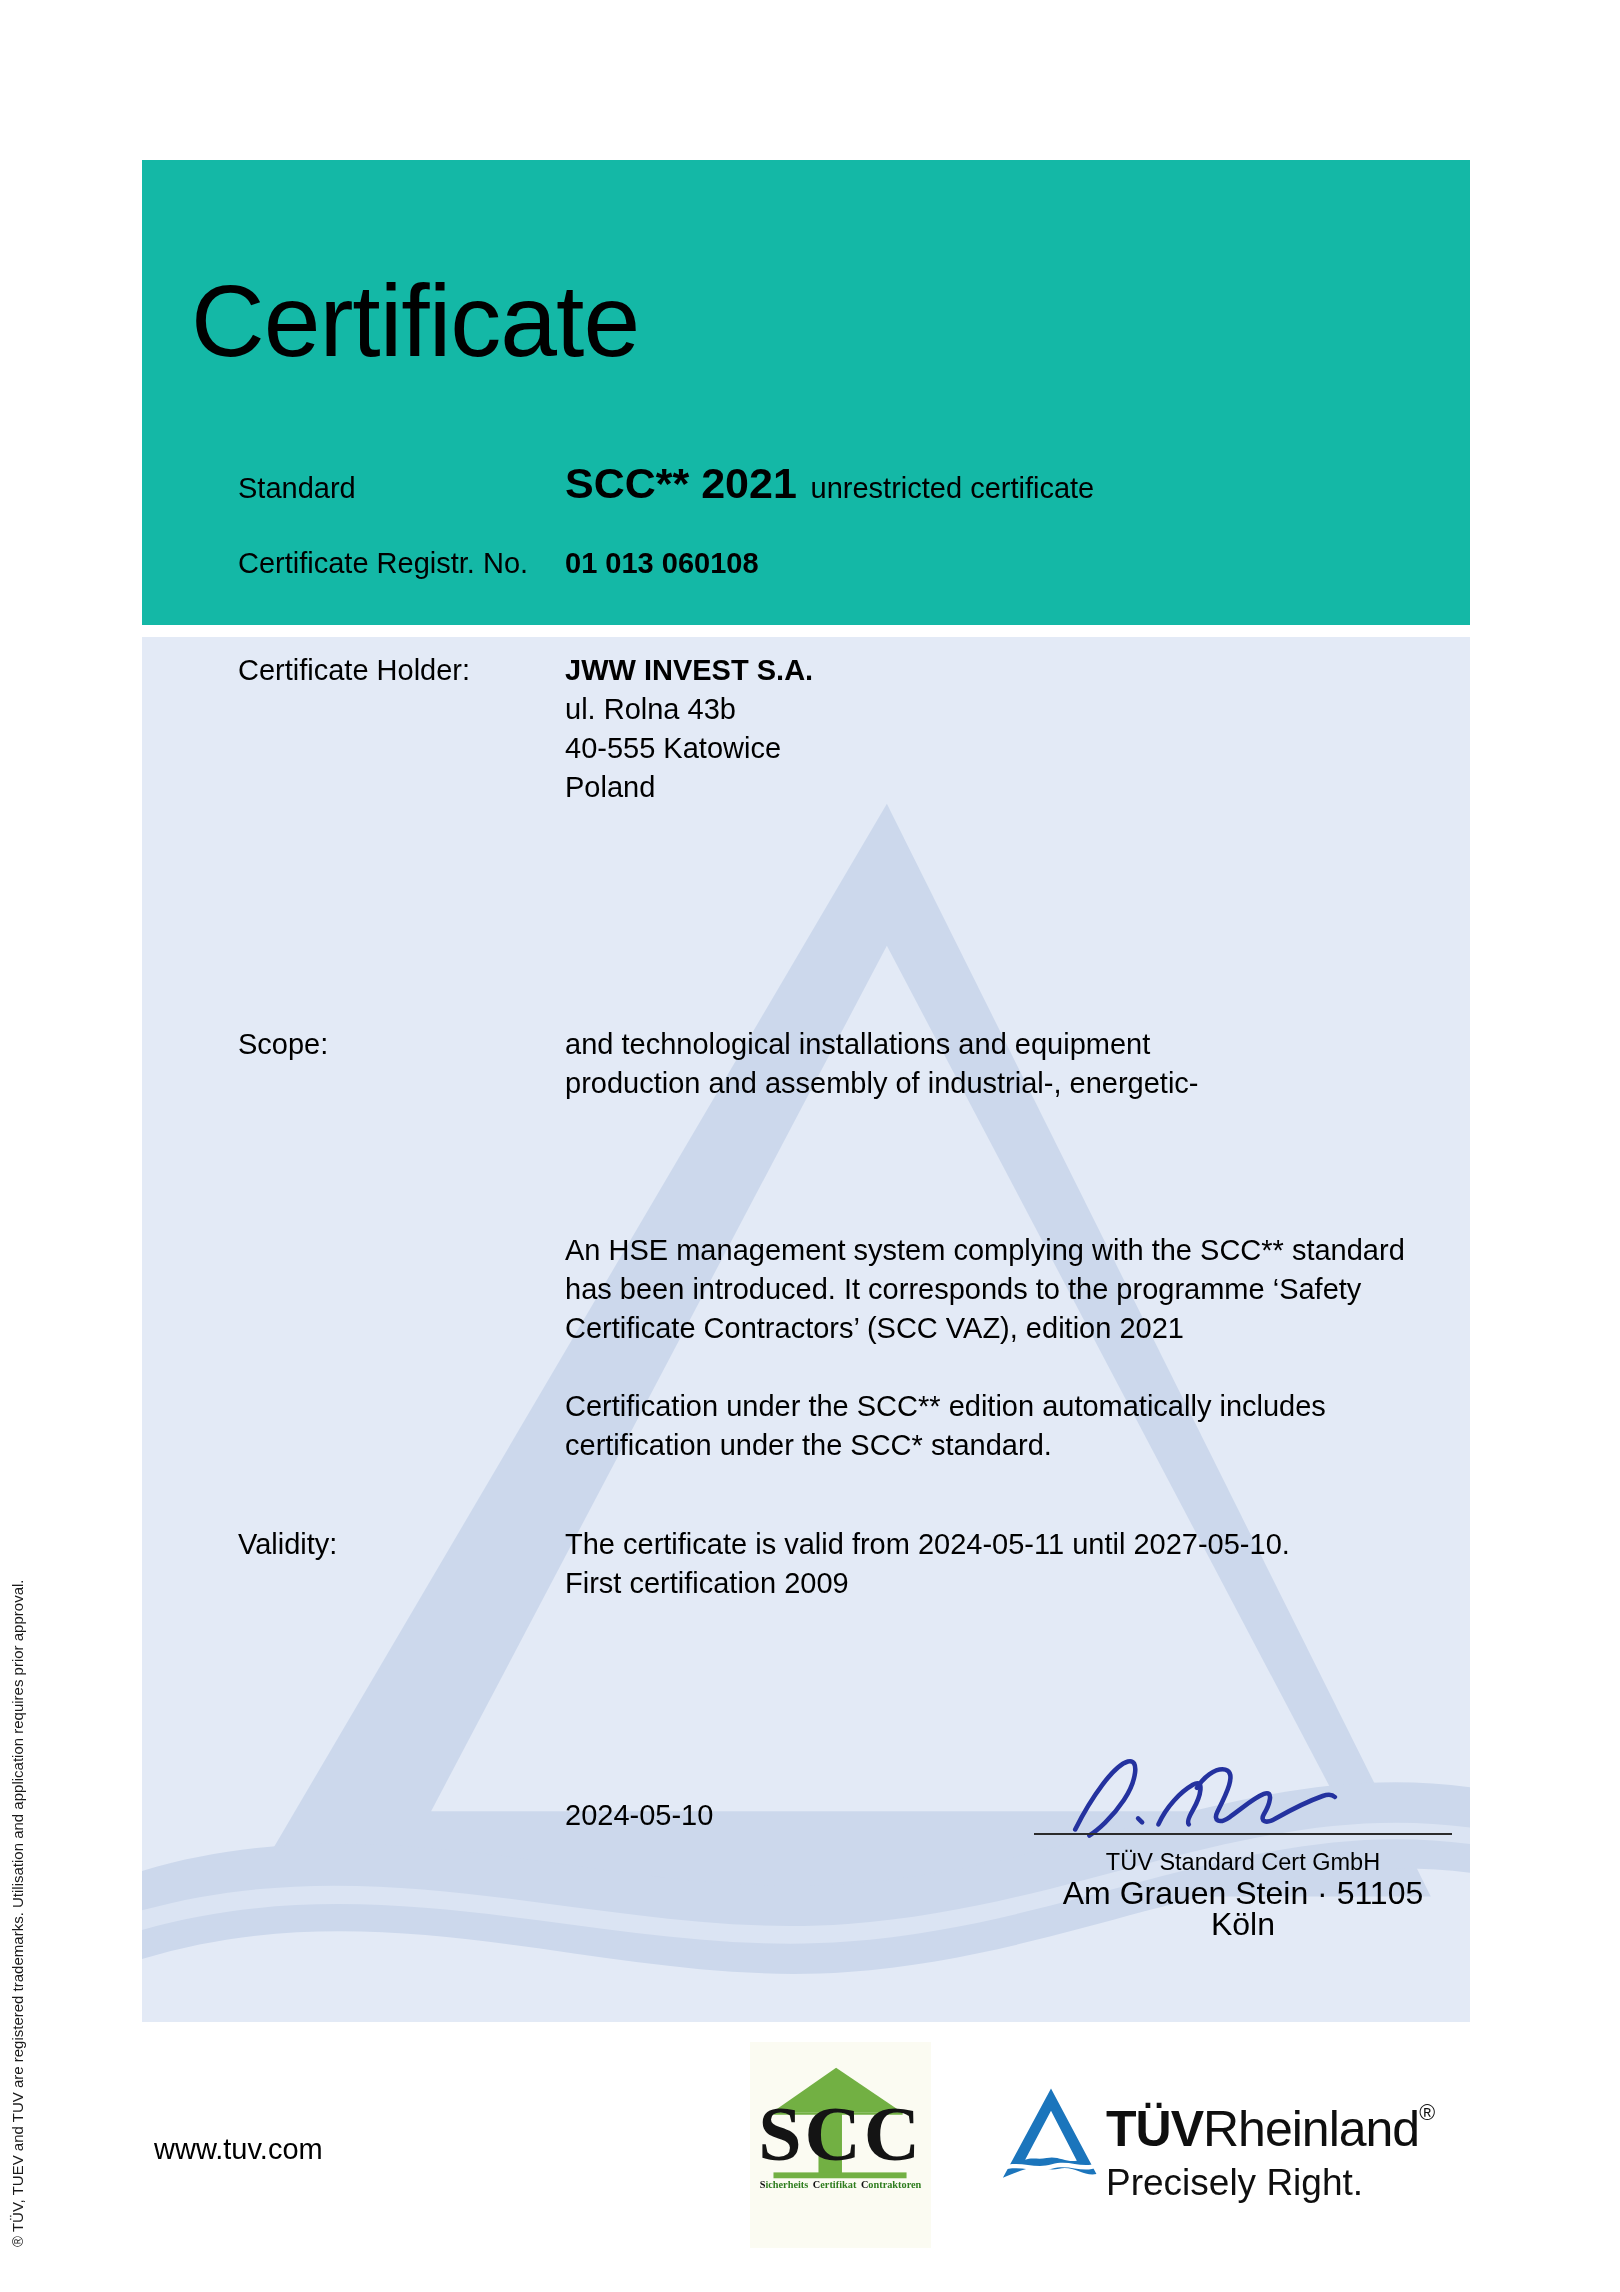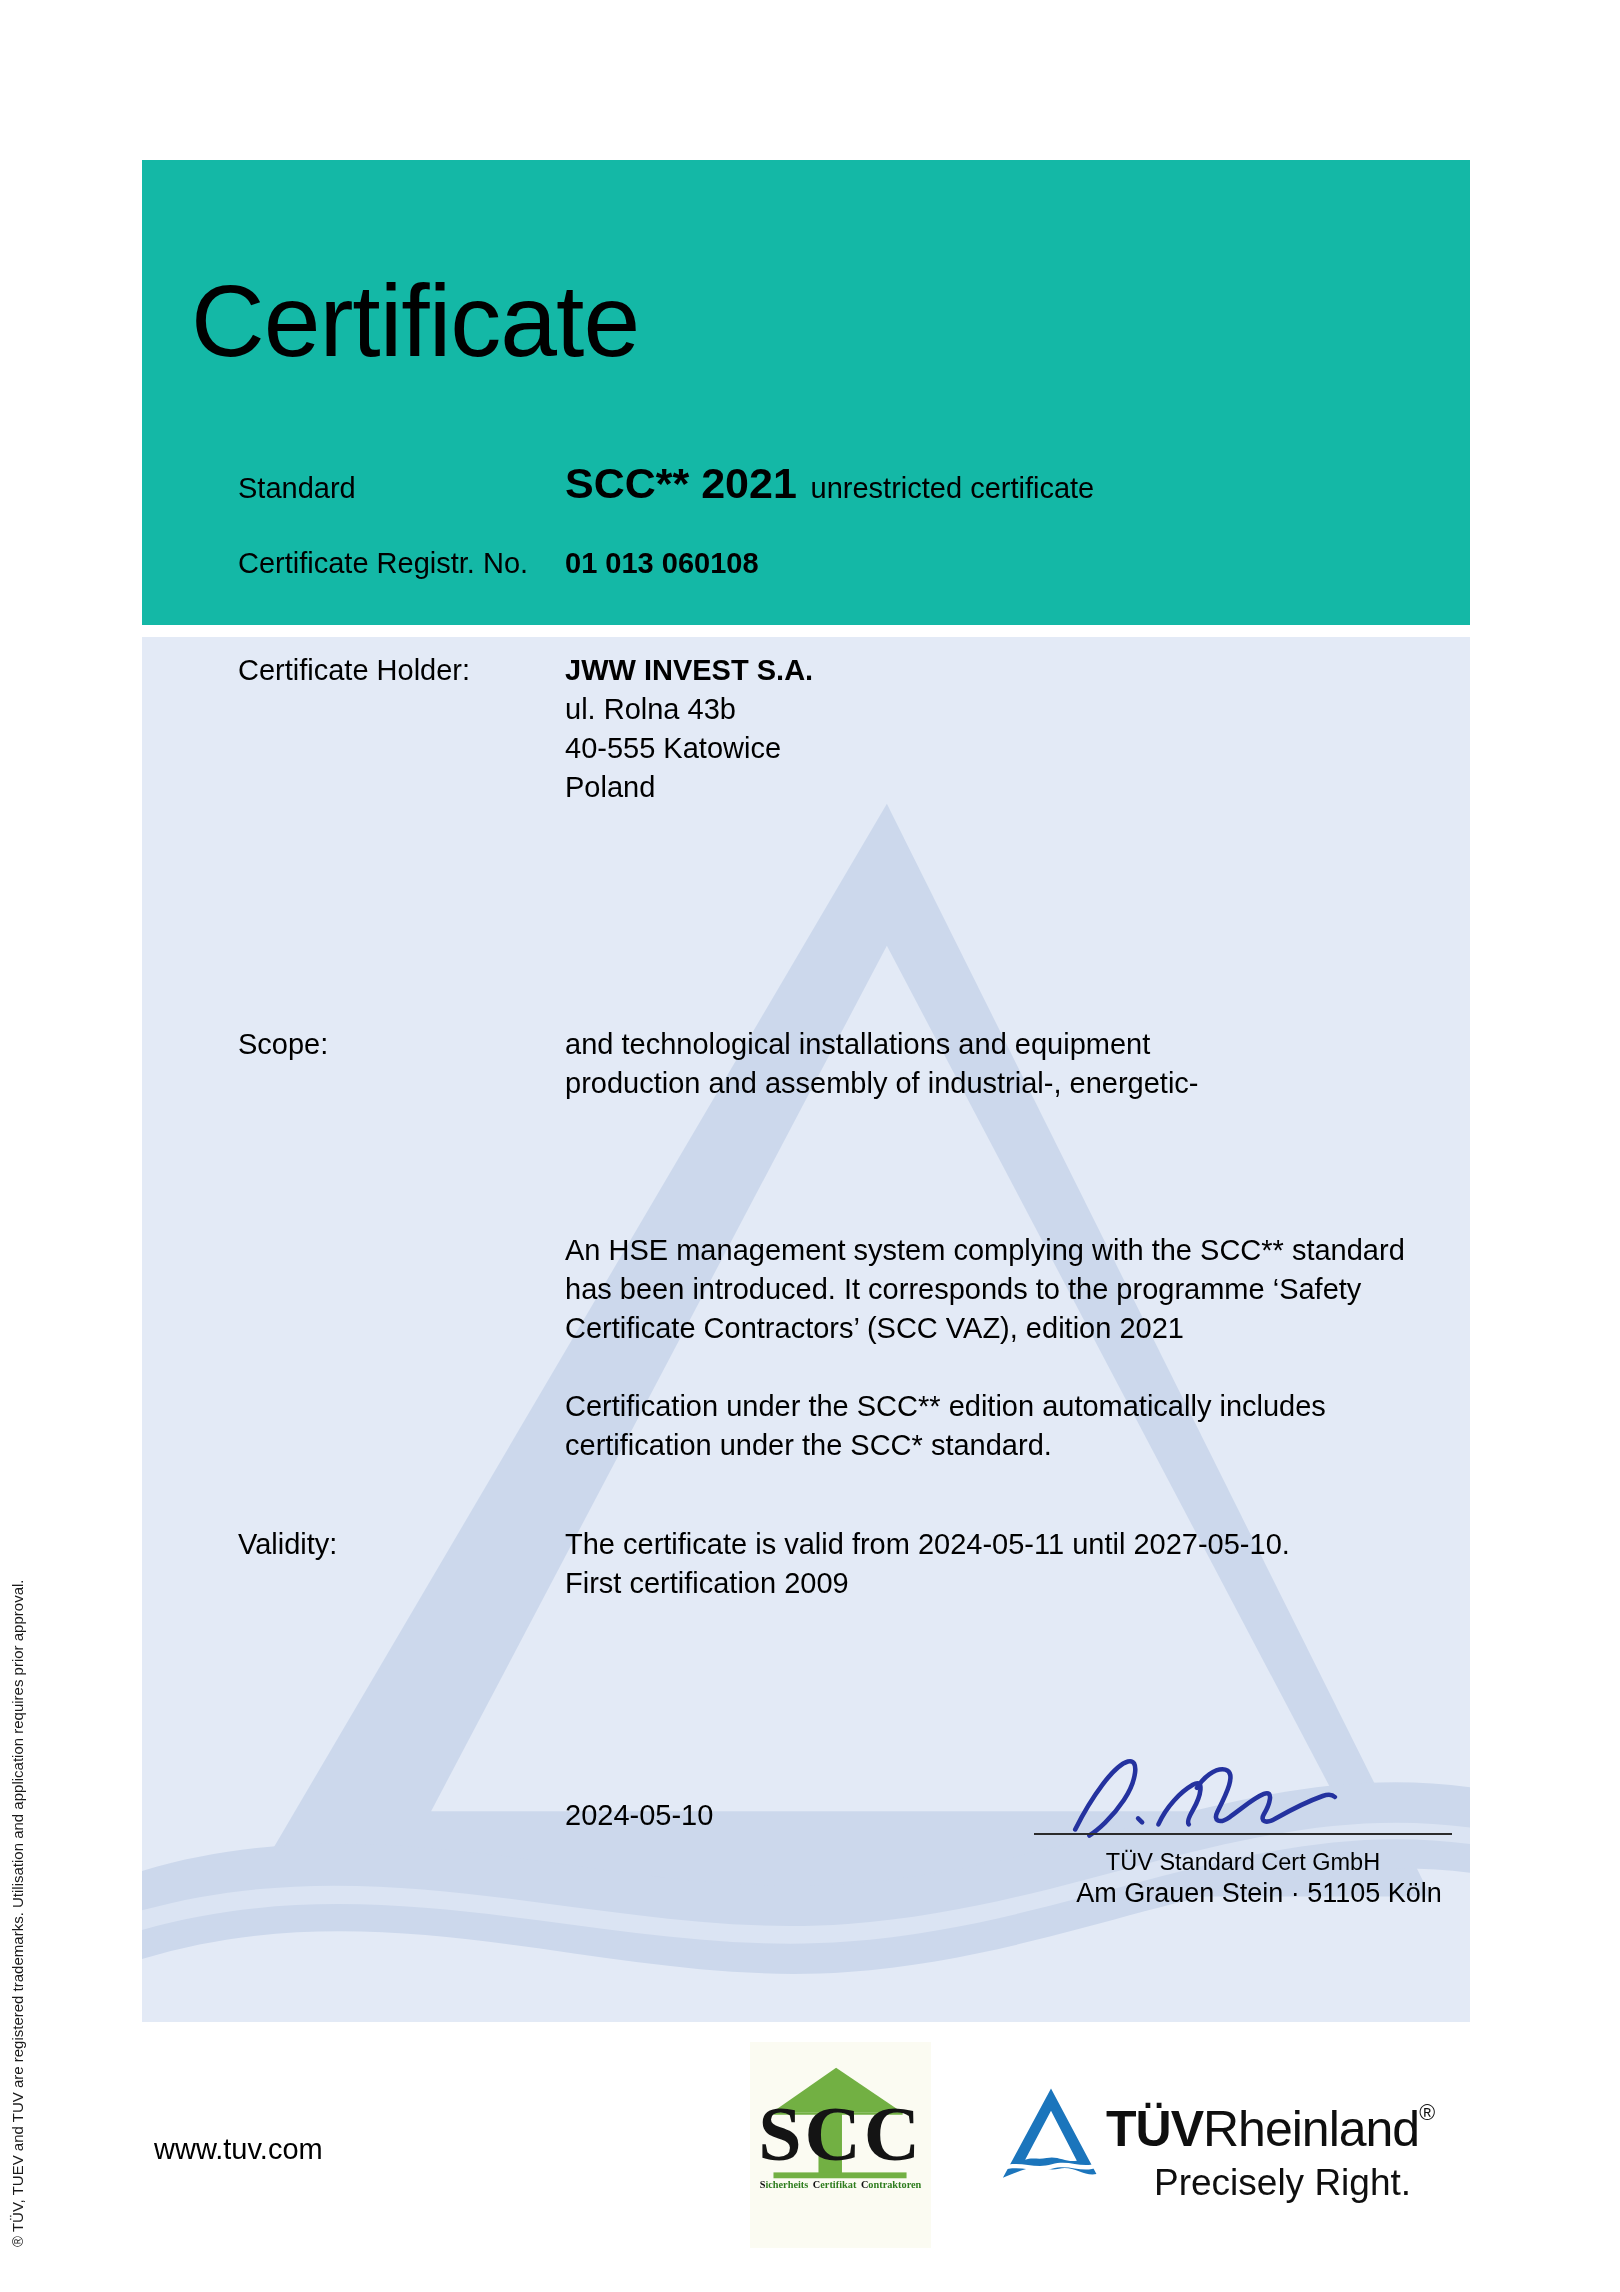--- a/index.html
+++ b/index.html
@@ -33,21 +33,21 @@
   .row-statement{top:594px;}
   .row-validity{top:888px;}
   .para2{margin-top:39px;}
 
   .issue-date{position:absolute;left:423px;top:1162px;font-size:29px;}
 
   .sig-block{position:absolute;left:892px;top:1106px;width:418px;}
   .sig-svg{position:absolute;left:27.4px;top:7.8px;width:284px;height:92px;}
   .sig-line{position:absolute;left:0;top:90px;width:418px;height:2px;background:#2b2b2b;}
   .sig-org{position:absolute;left:0;top:104px;width:418px;text-align:center;font-size:23.5px;line-height:31px;}
-  .sig-addr{position:absolute;left:16px;top:135px;width:418px;text-align:center;font-size:27px;line-height:31px;}
+  .sig-addr{position:absolute;left:0;top:135px;width:418px;text-align:center;font-size:32px;line-height:31px;}
 
   
   .website{position:absolute;left:154px;top:2133px;font-size:29px;}
 
   .dakks{position:absolute;left:449px;top:2056px;width:294px;height:167px;}
   .dakks-arcs{position:absolute;left:0;top:3.9px;width:106px;height:106px;}
   .dakks-word{position:absolute;left:102px;top:47px;font-family:"Liberation Serif",serif;
               font-size:37px;font-weight:500;letter-spacing:0.5px;color:#161616;}
   .dakks-lines{position:absolute;left:104px;top:92px;font-size:16.7px;line-height:21.6px;color:#2e2e2e;}
 
@@ -60,21 +60,21 @@
                font-family:"Liberation Serif",serif;font-size:10.3px;font-weight:bold;color:#2e7d1e;}
   .scc-caption span{display:inline-block;margin:0 1px;}
   .scc-caption span::first-letter{color:#101010;}
 
   .tuv-logo{position:absolute;left:1002px;top:2078px;width:461px;height:157px;}
   .tuv-triangle{position:absolute;left:0;top:3.9px;width:98px;height:104px;}
   .tuv-brand{position:absolute;left:104px;top:23.5px;font-size:50px;letter-spacing:-1px;
              color:#0f0f0f;line-height:1;}
   .tuv-brand .b{font-weight:bold;}
   .tuv-reg{font-size:21.6px;vertical-align:25.5px;font-weight:400;}
-  .tuv-tagline{position:absolute;left:104px;top:84px;font-size:37px;color:#0f0f0f;margin-left:48px;}
+  .tuv-tagline{position:absolute;left:104px;top:84px;font-size:37px;color:#0f0f0f;}
 </style>
 </head>
 <body>
 
 <div class="page">
 
   <div class="side-note">® TÜV, TUEV and TUV are registered trademarks. Utilisation and application requires prior approval.</div>
 
   <section class="panel-top">
     <h1 class="title">Certificate</h1>

